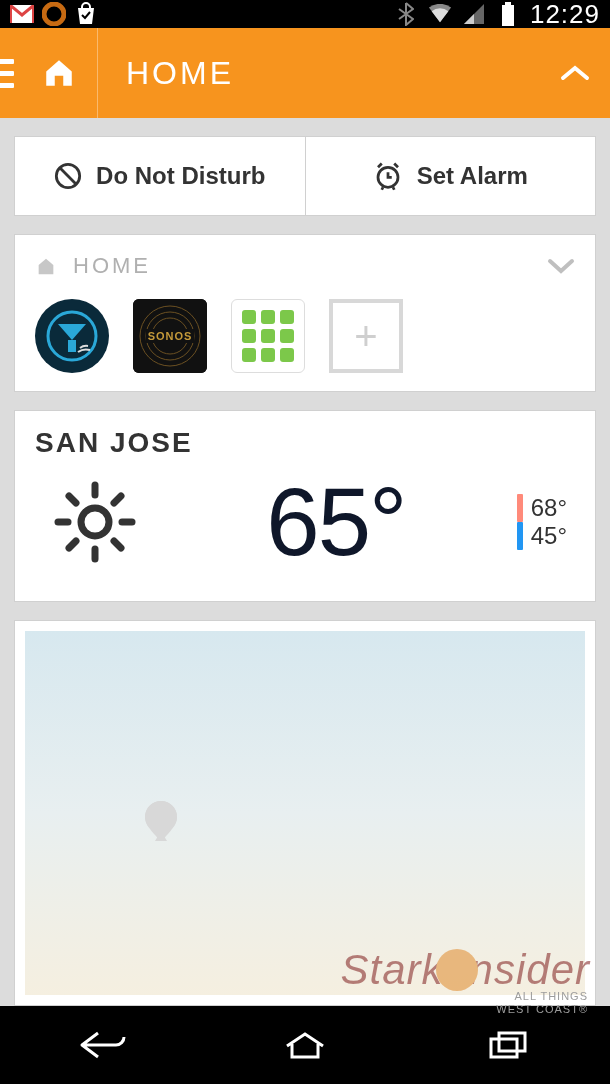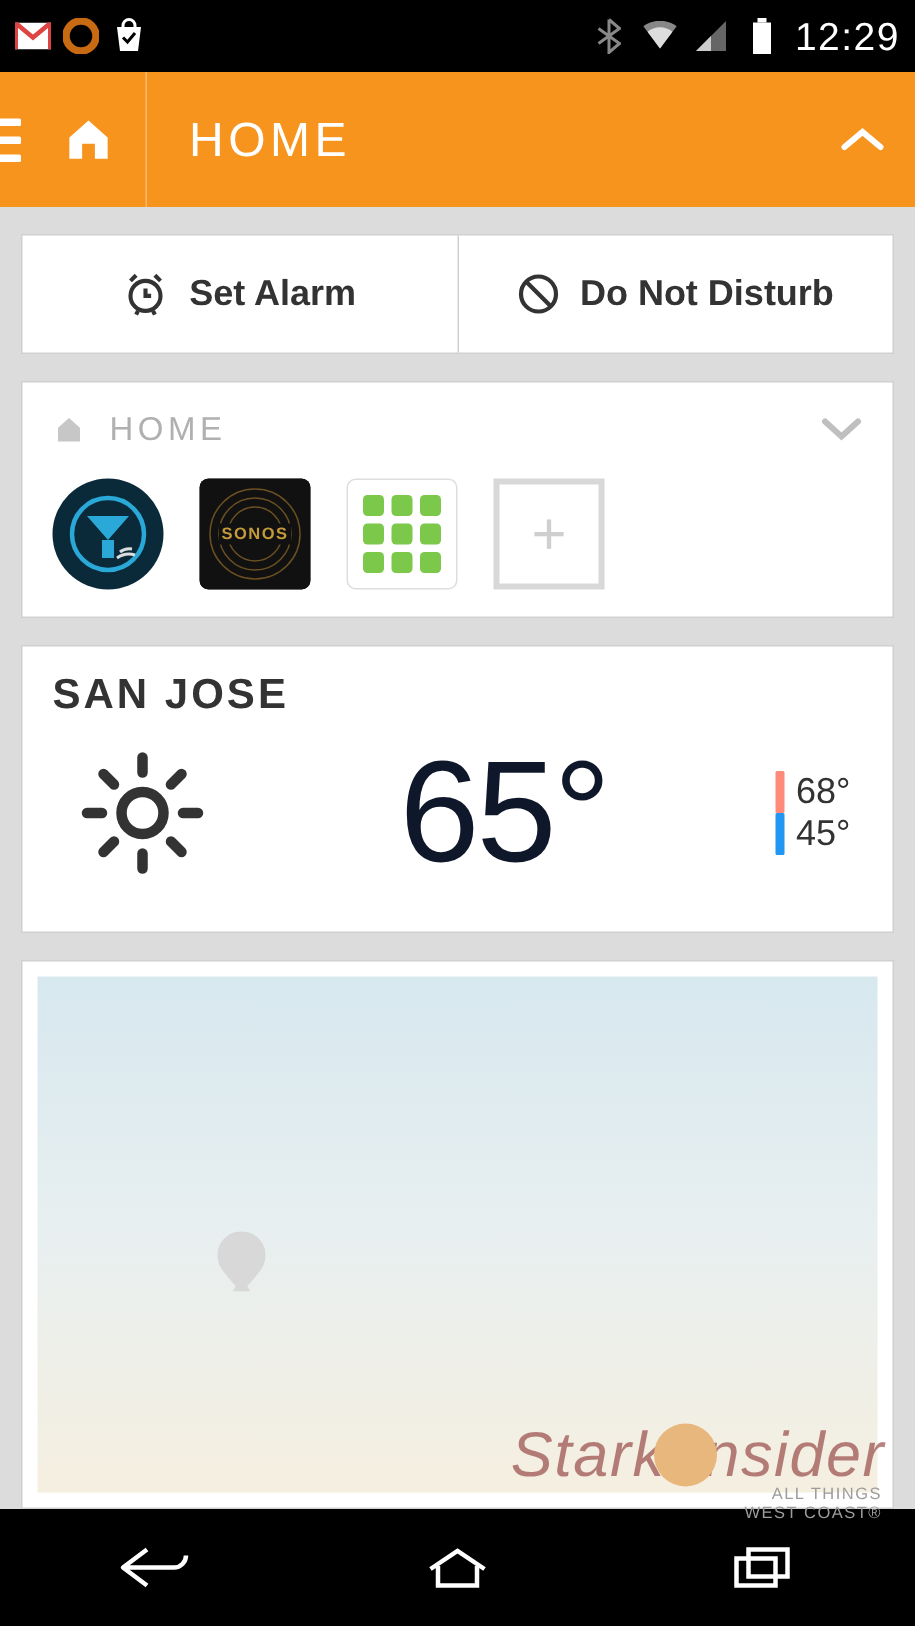--- a/index.html
+++ b/index.html
@@ -1,20 +1,20 @@
 <!DOCTYPE html>
 <html><head>
 <meta charset="utf-8">
 <style>
   * { box-sizing: border-box; margin: 0; padding: 0; }
   html, body { width: 610px; height: 1084px; overflow: hidden; font-family: -apple-system, "Helvetica Neue", Arial, sans-serif; }
   body { background: #dcdcdc; display:flex; flex-direction:column; }
 
   
-  .status-bar { height: 48px; background:#000; color:#fff; display:flex; align-items:center; padding:0 10px; }
+  .status-bar { height: 28px; background:#000; color:#fff; display:flex; align-items:center; padding:0 10px; }
   .status-left { display:flex; gap:8px; align-items:center; }
   .status-right { margin-left:auto; display:flex; gap:10px; align-items:center; }
   .status-clock { font-size:26px; font-weight:300; letter-spacing:1px; }
   .status-ico { width:24px; height:24px; display:flex; align-items:center; justify-content:center; }
 
   
   .app-header { height:90px; background:#f7941e; display:flex; align-items:center; color:#fff; }
   .menu-btn { width:20px; height:90px; display:flex; flex-direction:column; justify-content:center; gap:7px; padding-left:0; overflow:hidden; }
   .menu-btn span { height:5px; background:#fff; border-radius:1px; width:26px; margin-left:-12px; }
   .home-btn { width:78px; height:90px; display:flex; align-items:center; justify-content:center; border-right:1px solid rgba(255,255,255,0.35); }
@@ -137,34 +137,34 @@
     <svg width="30" height="18" viewBox="0 0 30 18">
         <path d="M3 14 L15 4 L27 14" stroke="#fff" stroke-width="4" fill="none" stroke-linecap="round"></path>
       </svg>
   </div>
 </div>
 
 <div class="content">
 
   <div class="quick">
     <div class="qbtn">
+      <svg width="28" height="28" viewBox="0 0 24 24">
+          <circle cx="12" cy="12" r="10" fill="none" stroke="#333" stroke-width="2.4"></circle>
+          <line x1="5" y1="5" x2="19" y2="19" stroke="#333" stroke-width="2.4"></line>
+        </svg>
+      <span class="qlabel">Do Not Disturb</span>
+    </div>
+    <div class="qbtn">
       <svg width="30" height="30" viewBox="0 0 24 24">
           <circle cx="12" cy="13" r="8" fill="none" stroke="#333" stroke-width="2.2"></circle>
           <path d="M12 9 V13 H15" stroke="#333" stroke-width="2.2" fill="none"></path>
           <path d="M4 5 L7 2 M20 5 L17 2" stroke="#333" stroke-width="2.2"></path>
           <path d="M8 21 L7 23 M16 21 L17 23" stroke="#333" stroke-width="2.2"></path>
         </svg>
       <span class="qlabel">Set Alarm</span>
-    </div>
-    <div class="qbtn">
-      <svg width="28" height="28" viewBox="0 0 24 24">
-          <circle cx="12" cy="12" r="10" fill="none" stroke="#333" stroke-width="2.4"></circle>
-          <line x1="5" y1="5" x2="19" y2="19" stroke="#333" stroke-width="2.4"></line>
-        </svg>
-      <span class="qlabel">Do Not Disturb</span>
     </div>
   </div>
 
   <div class="card">
     <div class="dev-head">
       <svg width="22" height="22" viewBox="0 0 24 24">
           <path d="M4 11 L12 4 L20 11 V21 H4 Z" fill="#c7c7c7"></path>
         </svg>
       <span class="dev-title">HOME</span>
       <svg width="28" height="16" viewBox="0 0 28 16">

